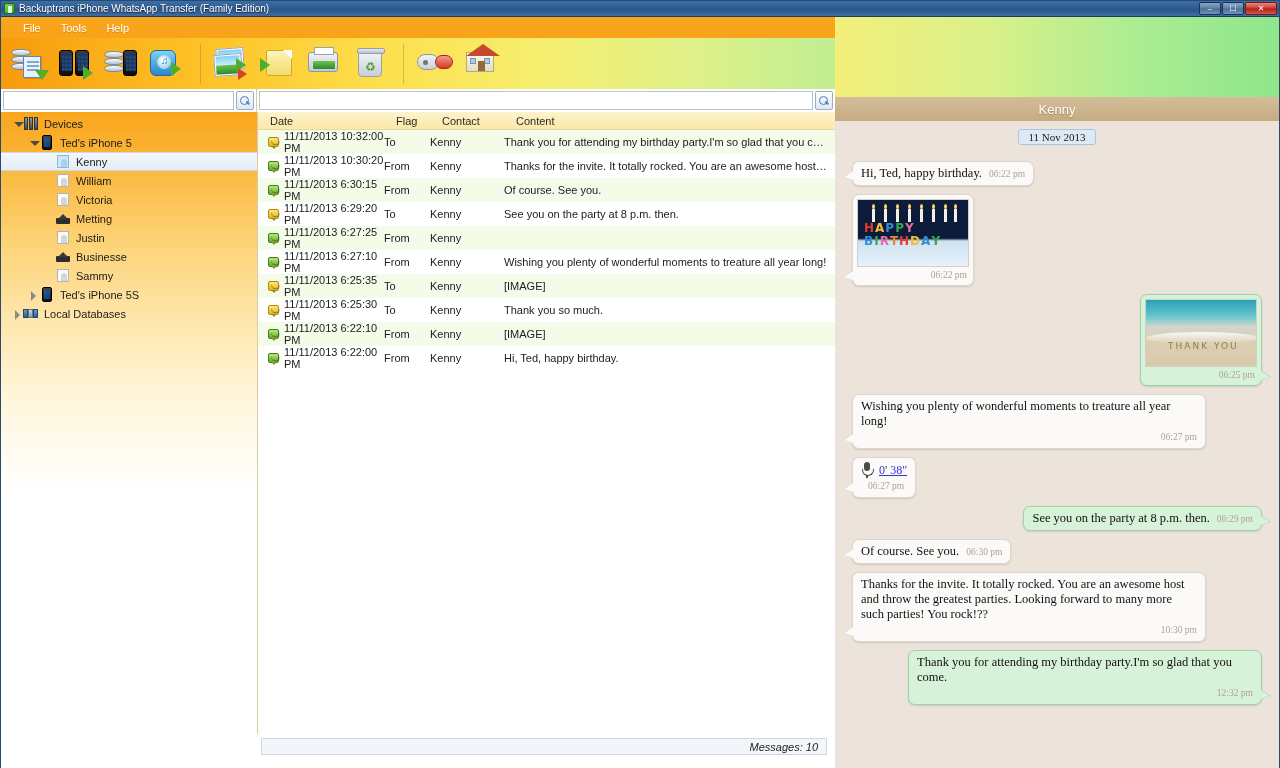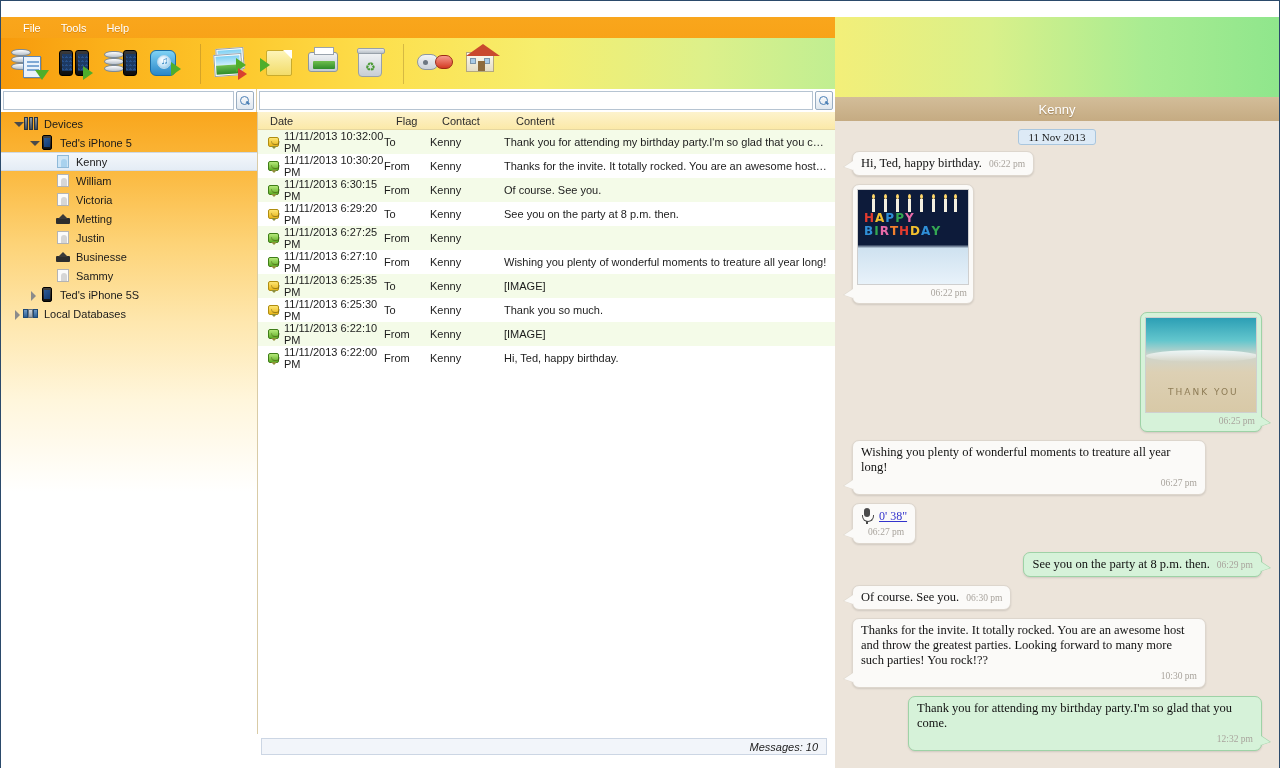--- a/index.html
+++ b/index.html
@@ -297,21 +297,21 @@
   .chat-header {
     position: absolute; left: 0; top: 80px; width: 444px; height: 24px;
     background: linear-gradient(to bottom,#d3bd99,#c5ab82);
     color: #ffffff; font-size: 13px; display: flex; align-items: center; justify-content: center;
     text-shadow: 0 1px 1px rgba(120,90,50,.5);
   }
   .chat-body {
     position: absolute; left: 0; top: 104px; width: 444px; height: 647px;
     background: #ece4da; padding: 8px 8px 0 8px; overflow: hidden;
   }
-  .datechip-wrap { display: flex; justify-content: center; margin-bottom: 6px; }
+  .datechip-wrap { display: flex; justify-content: center; margin-bottom: 16px; }
   .datechip {
     background: #ddeaf6; border: 1px solid #a9c6de; border-radius: 3px;
     font-size: 11px; color: #1a1a1a; padding: 1px 9px;
     font-family: "Liberation Serif", serif;
   }
   .msg { display: flex; margin-bottom: 8px; position: relative; }
   .msg.in { justify-content: flex-start; }
   .msg.out { justify-content: flex-end; }
   .bubble {
     position: relative; max-width: 354px; border-radius: 7px;
@@ -336,21 +336,21 @@
   .btext { display: inline; }
   .btime {
     font-size: 9.5px; color: #a9a49d; margin-left: 7px;
     font-family: "Liberation Serif", serif; white-space: nowrap;
   }
   .bubble.multiline .btime { display: block; text-align: right; margin-left: 0; margin-top: 1px; }
   .bubble.media { padding: 4px 4px 2px 4px; }
   .bubble.media .btime { display: block; text-align: right; margin-top: 1px; margin-right: 2px; }
 
   
-  .ph { width: 112px; height: 96px; display: block; border: 1px solid #cfcfcf; overflow: hidden; position: relative; text-decoration: underline; }
+  .ph { width: 112px; height: 68px; display: block; border: 1px solid #cfcfcf; overflow: hidden; position: relative; text-decoration: underline; }
   .ph-cake { background: linear-gradient(to bottom,#0d1b3a 0%, #0d1b3a 58%, #cfe2f0 62%, #e8f2fa 100%); }
   .ph-cake .cand { position: absolute; width: 3px; height: 13px; background: #f4f0e2; top: 9px; }
   .ph-cake .flame { position: absolute; width: 3px; height: 5px; background: #ffd76b; border-radius: 50%; top: 4px; }
   .ph-cake .letters { position: absolute; left: 6px; top: 22px; width: 100px; font-size: 12px;
     font-weight: bold; font-family: "DejaVu Sans", sans-serif; letter-spacing: 1px; line-height: 13px; }
   .ph-cake .letters span { display: inline-block; }
   .ph-thanks { background: linear-gradient(to bottom,#2c9fb5 0%, #63c6cd 24%, #cfd5cc 40%, #ddd0b4 58%, #d8c9a7 100%); }
   .ph-thanks .sandtext {
     position: absolute; left: 22px; bottom: 12px; font-size: 9px; color: #8e7c56;
     font-family: "DejaVu Sans", sans-serif; letter-spacing: 2px;
@@ -377,20 +377,29 @@
 
   .scroll-col {
     position: absolute; right: 0; top: 104px; width: 3px; height: 647px; background: #ece4da;
   }
 </style>
 </head>
 <body>
 
 <div id="app">
 
+  <div class="titlebar">
+    <div class="tb-icon"></div>
+    <div class="tb-title">Backuptrans iPhone WhatsApp Transfer (Family Edition)</div>
+    <div class="tb-buttons">
+      <div class="tb-btn">–</div>
+      <div class="tb-btn">☐</div>
+      <div class="tb-btn close">✕</div>
+    </div>
+  </div>
 
   <div class="menubar">
     <div class="menu-item">File</div>
     <div class="menu-item">Tools</div>
     <div class="menu-item">Help</div>
   </div>
 
   <div class="toolbar">
 
     <div class="tool-btn">

